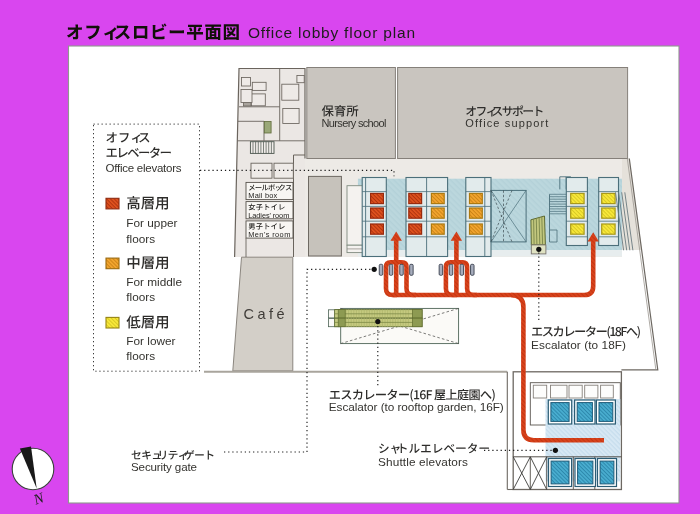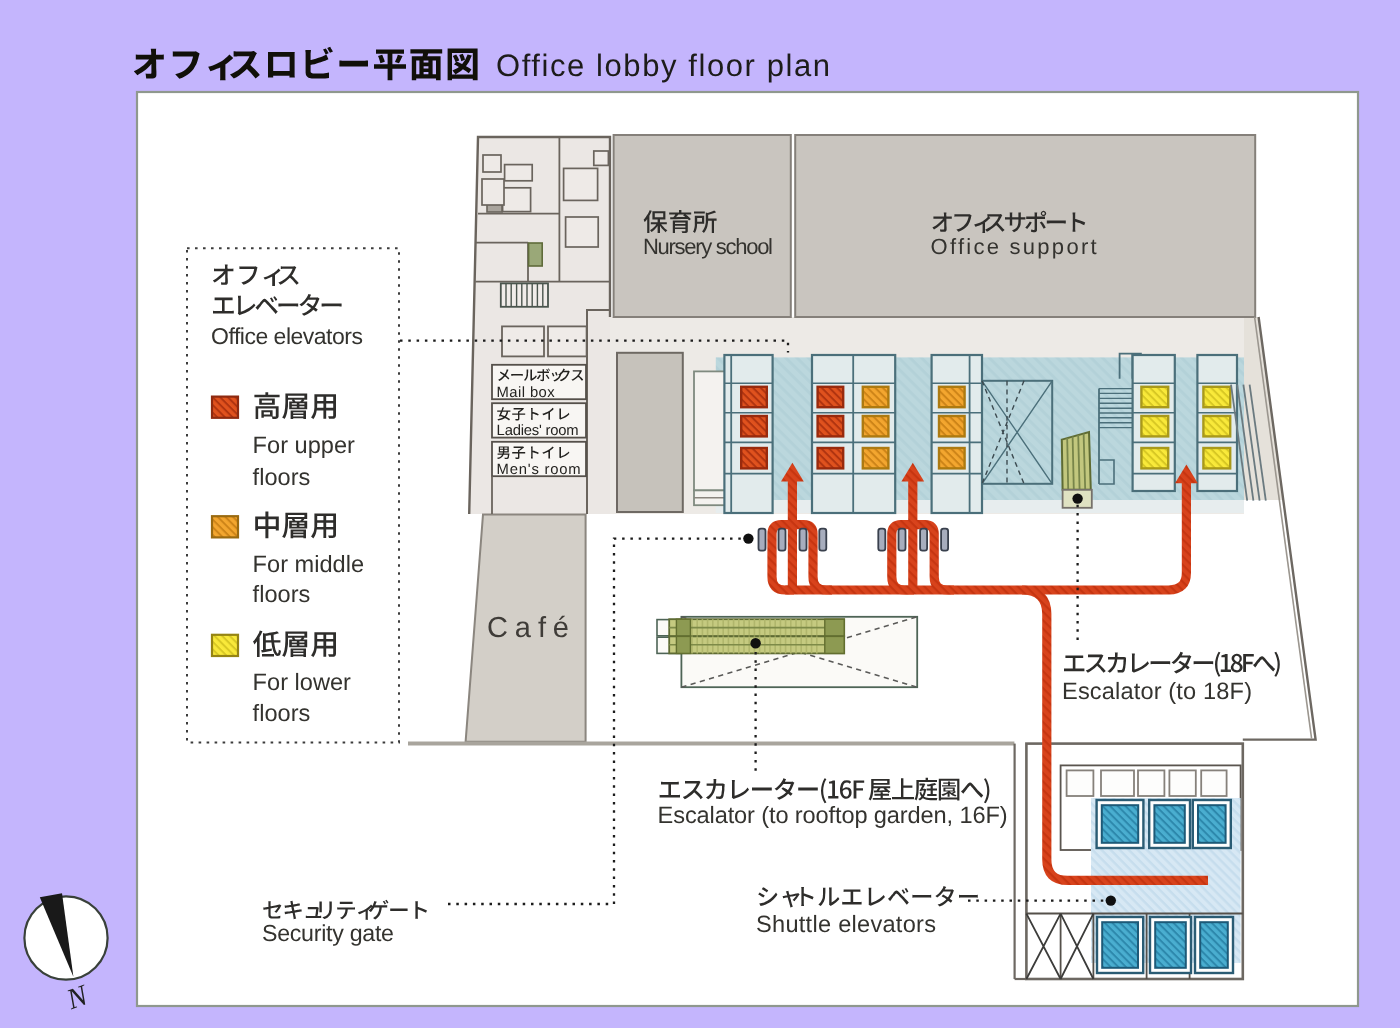--- a/index.html
+++ b/index.html
@@ -1,15 +1,15 @@
 <!DOCTYPE html>
 <html><head><meta charset="utf-8"><title>Floor plan</title>
 <style>
 html,body{margin:0;padding:0;background:#ffffff;}
-#wrap{position:relative;width:700px;height:514px;overflow:hidden;background:#c4b5fd;}
+#wrap{position:relative;width:700px;height:514px;overflow:hidden;background:#d946ef;}
 </style></head>
 <body>
 <div id="wrap">
 <svg width="700" height="514" viewBox="0 0 700 514" xmlns="http://www.w3.org/2000/svg">
 <defs>
 <pattern id="hband" width="4" height="4" patternUnits="userSpaceOnUse" patternTransform="rotate(45)">
   <rect width="4" height="4" fill="#bbd7dd"></rect>
           <rect width="4" height="1.4" fill="#b3d1d8"></rect>
 </pattern>
 <pattern id="hR" width="2.7" height="2.7" patternUnits="userSpaceOnUse" patternTransform="rotate(45)">

